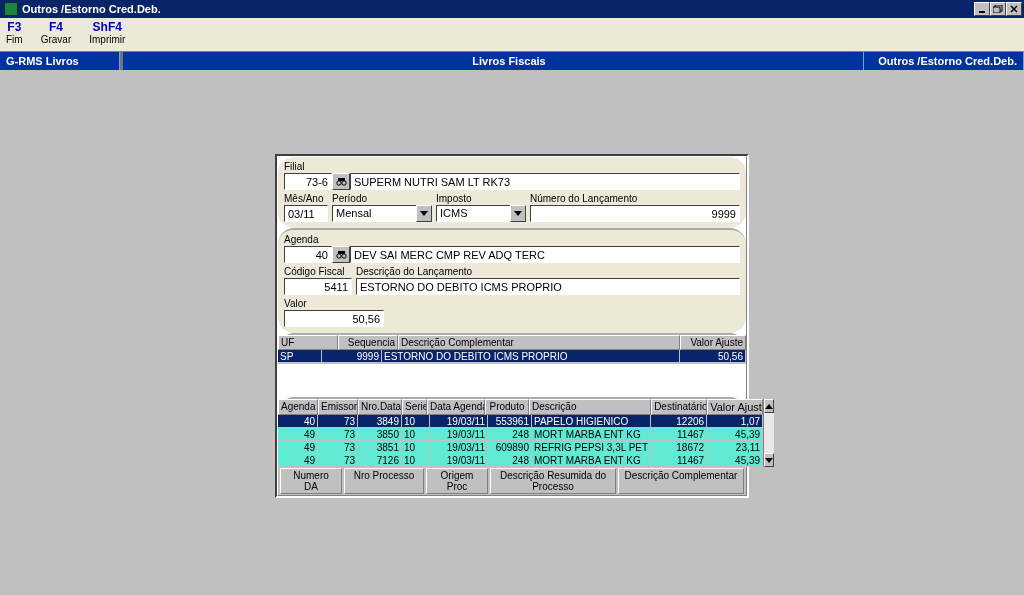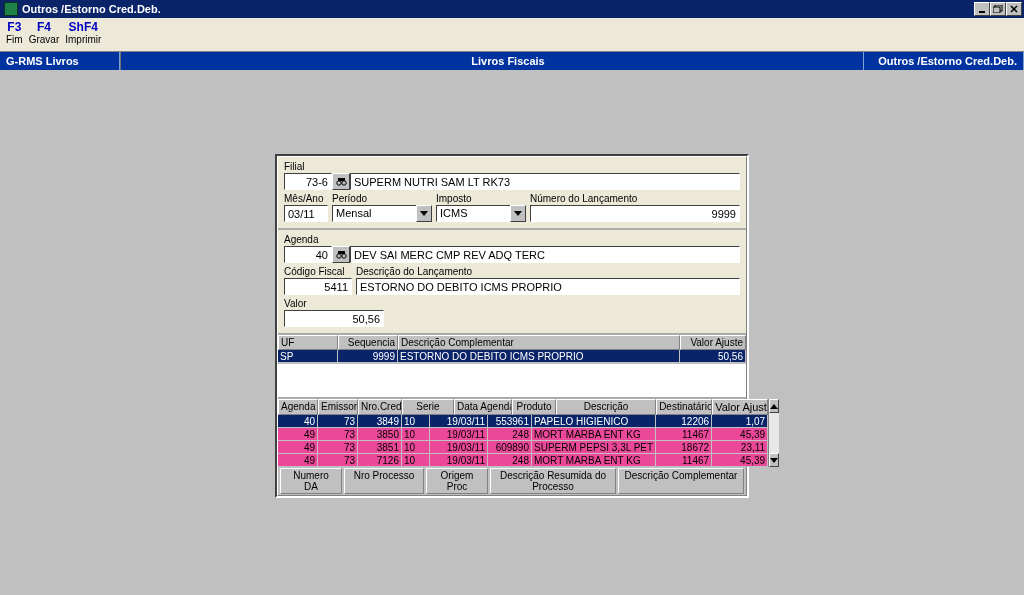--- a/index.html
+++ b/index.html
@@ -4,47 +4,47 @@
 <style>
   * { box-sizing: border-box; font-family: Tahoma, Arial, sans-serif; font-size: 11px; }
   body { margin: 0; padding: 0; background: #c0c0c0; width: 1024px; height: 595px; overflow: hidden; }
   .titlebar { background: #0a246a; color: #fff; height: 18px; display: flex; align-items: center; justify-content: space-between; padding: 0 2px; }
   .titlebar .title { display: flex; align-items: center; gap: 4px; padding-left: 2px; font-weight: bold; }
   .title-icon { width: 14px; height: 14px; background: #1e8246; border: 1px solid #07341b; display:inline-block; }
   .winbtns { display: flex; gap: 0; }
   .winbtn { width: 16px; height: 14px; background: #c0c0c0; border: 1px solid #fff; border-right-color: #404040; border-bottom-color:#404040; display:flex; align-items:center; justify-content:center; font-size:9px; color:#000; cursor:default; }
   .winbtn svg { display:block; }
   .menubar { background: #ece9d8; height: 34px; padding: 2px 6px; border-bottom: 1px solid #808080; }
-  .menucols { display: flex; gap: 6px; }
+  .menucols { display: flex; gap: 18px; }
   .menucol { text-align: center; }
   .menucol .top { color: #0000c0; font-weight: bold; font-size: 12px; }
   .menucol .bot { color: #000; font-size: 10px; }
   .bluebar { display: flex; height: 18px; }
   .bluebar .seg { background: #0033a0; color: #fff; font-weight: bold; display:flex; align-items:center; border-right:1px solid #7aa0d8; padding:0 6px; }
-  .bluebar .seg.center { flex:1; justify-content:center; border-left:1px solid #737373;padding-left:38px; }
+  .bluebar .seg.center { flex:1; justify-content:center; border-left:3px solid #737373;padding-left:38px; }
   .bluebar .seg.right { justify-content:flex-end; }
   .workarea { padding: 8px; height: calc(595px - 18px - 34px - 18px); }
   .panel { width: 474px; margin: 76px auto 0 auto; background: #fff; border: 2px solid #808080; border-top-color:#404040; border-left-color:#404040; border-right-color:#fff; border-bottom-color:#fff; }
   .panel-inner { border:1px solid #fff; border-right-color:#808080; border-bottom-color:#808080; }
-  .section { background: #ece9d8; padding: 4px 6px 6px 6px; }
+  .section { background: #ece9d8; padding: 4px 6px 6px 6px; border-radius: 16px; }
   .section + .section { border-top: 2px inset #fff; }
   .label { color:#000; font-size:10px; margin-bottom:1px; }
   .row { display:flex; gap:4px; align-items:flex-end; }
   .col { display:flex; flex-direction:column; }
   input.sunken, .sunken { border:1px solid #808080; border-top-color:#404040; border-left-color:#404040; border-right-color:#fff; border-bottom-color:#fff; background:#fff; height:17px; padding:1px 3px; font-size:11px; }
   .sunken.ro { background:#fff; color:#000; }
   .sunken.right { text-align:right; }
   .lookup { display:flex; align-items:flex-end; gap:0; }
   .lookup input { }
   .lookup .btn { width:18px; height:17px; background:#c0c0c0; border:1px solid #fff; border-right-color:#404040; border-bottom-color:#404040; display:flex; align-items:center; justify-content:center; font-size:10px; cursor:default;}
   .dropdown { display:flex; }
   .dropdown .val { border:1px solid #808080; border-top-color:#404040; border-left-color:#404040; border-right:none; border-bottom-color:#fff; background:#fff; height:17px; padding:1px 3px; flex:1; }
   .dropdown .arrow { width:16px; height:17px; background:#c0c0c0; border:1px solid #fff; border-right-color:#404040; border-bottom-color:#404040; display:flex; align-items:center; justify-content:center; }
   .dropdown .arrow svg { display:block; }
-  .grid { background:#ec4899; }
+  .grid { background:#5eead4; }
   .grid-head { display:flex; background:#c0c0c0; }
   .grid-head .gh { border:1px solid #fff; border-right-color:#808080; border-bottom-color:#808080; padding:1px 2px; font-size:10px; text-align:center; overflow:hidden; white-space:nowrap; }
   .grid-row { display:flex; }
   .grid-row .gc { border-right:1px solid #c0c0c0; border-bottom:1px solid #c0c0c0; padding:0 2px; font-size:10px; height:13px; line-height:13px; overflow:hidden; white-space:nowrap; }
   .grid-row.sel .gc { background:#0a246a; color:#fff; }
   .num { text-align:right; }
   .vscroll { width:16px; background:#ddd; border-left:1px solid #808080; display:flex; flex-direction:column; }
   .sbtn { height:14px; background:#c0c0c0; border:1px solid #fff; border-right-color:#404040; border-bottom-color:#404040; display:flex; align-items:center; justify-content:center; }
   .strack { flex:1; background:#e8e8e8; }
   .gridwrap { display:flex; }
@@ -191,43 +191,43 @@
       <div class="section" style="padding:0">
         <div class="grid">
           <div class="grid-head">
             <div class="gh" style="width:60px;text-align:left">UF</div>
             <div class="gh" style="width:60px;text-align:right">Sequencia</div>
             <div class="gh" style="flex:1;text-align:left">Descrição Complementar</div>
             <div class="gh" style="width:66px;text-align:right">Valor Ajuste</div>
           </div>
           <div id="grid1-rows">
               <div class="grid-row sel">
-                <div class="gc" style="width:60px">SP</div>
+                <div class="gc" style="width:44px">SP</div>
                 <div class="gc num" style="width:60px">9999</div>
                 <div class="gc" style="flex:1">ESTORNO DO DEBITO ICMS PROPRIO</div>
                 <div class="gc num" style="width:66px">50,56</div>
               </div>
             </div>
 
           <div style="height:34px;background:#fff;border-top:1px solid #c0c0c0"></div>
         </div>
       </div>
 
       <div class="section" style="padding:0">
         <div class="gridwrap">
           <div class="gridbody-col">
             <div class="grid">
               <div class="grid-head">
                 <div class="gh" style="width:40px">Agenda</div>
                 <div class="gh" style="width:40px">Emissor</div>
-                <div class="gh" style="width:44px">Nro.Cred</div>
-                <div class="gh" style="width:52px">Serie</div>
+                <div class="gh" style="width:44px">Nro.Data</div>
+                <div class="gh" style="width:25px">Serie</div>
                 <div class="gh" style="width:58px">Data Agenda</div>
                 <div class="gh" style="width:44px">Produto</div>
-                <div class="gh" style="flex:1;text-align:center">Descrição</div>
+                <div class="gh" style="flex:1;text-align:left">Descrição</div>
                 <div class="gh" style="width:56px">Destinatário</div>
                 <div class="gh" style="width:56px;text-align:right;"><span>Valor Ajuste</span>&nbsp;▲</div>
               </div>
               <div id="grid2-rows">
                   <div class="grid-row sel">
                     <div class="gc num" style="width:40px">40</div>
                     <div class="gc num" style="width:40px">73</div>
                     <div class="gc num" style="width:44px">3849</div>
                     <div class="gc" style="width:28px">10</div>
                     <div class="gc num" style="width:58px">19/03/11</div>
@@ -247,21 +247,21 @@
                     <div class="gc num" style="width:56px">11467</div>
                     <div class="gc num" style="width:56px">45,39</div>
                   </div>
                   <div class="grid-row">
                     <div class="gc num" style="width:40px">49</div>
                     <div class="gc num" style="width:40px">73</div>
                     <div class="gc num" style="width:44px">3851</div>
                     <div class="gc" style="width:28px">10</div>
                     <div class="gc num" style="width:58px">19/03/11</div>
                     <div class="gc num" style="width:44px">609890</div>
-                    <div class="gc" style="flex:1">SUPERM PEPSI 3,3L PET</div>
+                    <div class="gc" style="flex:1">REFRIG PEPSI 3,3L PET</div>
                     <div class="gc num" style="width:56px">18672</div>
                     <div class="gc num" style="width:56px">23,11</div>
                   </div>
                   <div class="grid-row">
                     <div class="gc num" style="width:40px">49</div>
                     <div class="gc num" style="width:40px">73</div>
                     <div class="gc num" style="width:44px">7126</div>
                     <div class="gc" style="width:28px">10</div>
                     <div class="gc num" style="width:58px">19/03/11</div>
                     <div class="gc num" style="width:44px">248</div>

